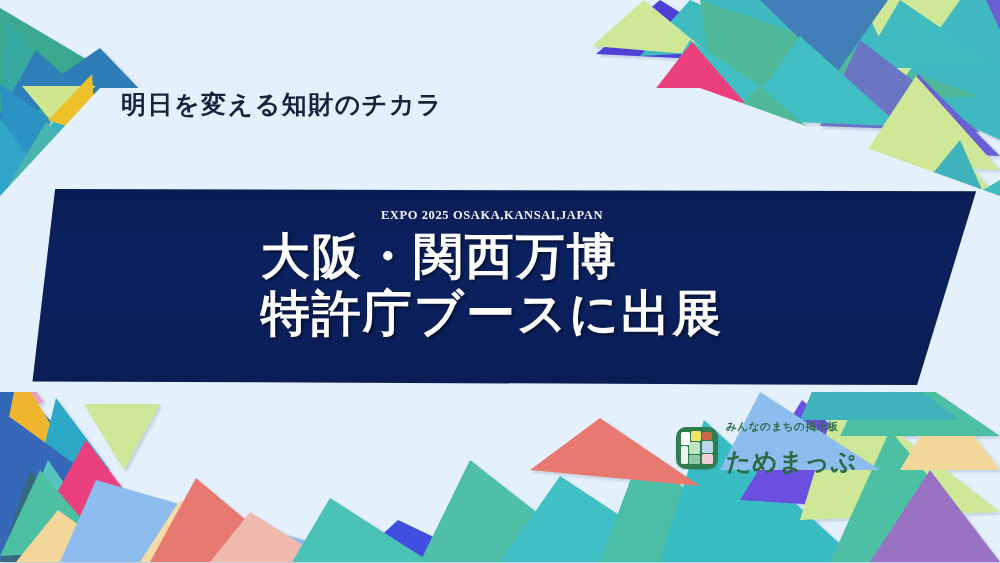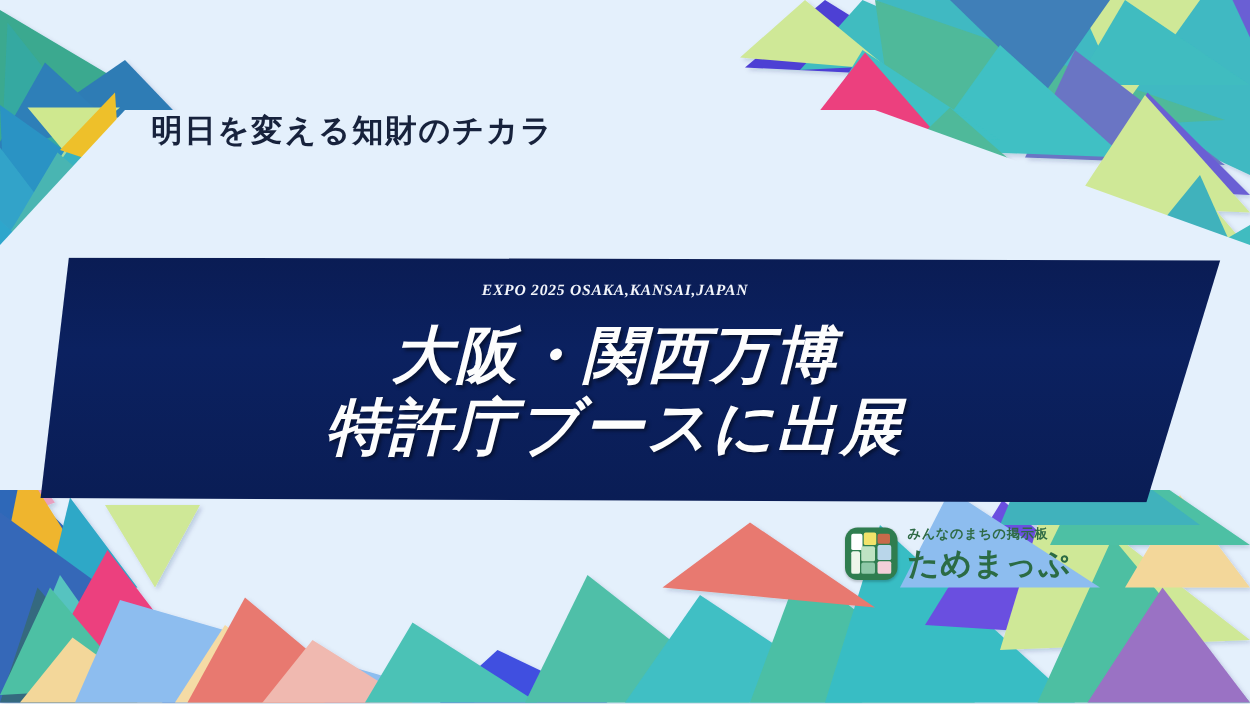--- a/index.html
+++ b/index.html
@@ -16,28 +16,27 @@
   }
   
   #deco{
     position:absolute; inset:0;
     width:1000px; height:563px;
     pointer-events:none;
   }
   
   #banner{
     position:absolute;
-    left:0; top:206px;
+    left:0; top:189px;
     width:984px; height:196px;
     background:linear-gradient(180deg,#0a1c54 0%,#0b2160 38%,#0a1d55 100%);
     -webkit-clip-path: polygon(5.6% 0%, 99.2% 1.2%, 93.2% 100%, 3.3% 98.2%);
     clip-path: polygon(5.6% 0%, 99.2% 1.2%, 93.2% 100%, 3.3% 98.2%);
     z-index:6;
     box-shadow:0 2px 6px rgba(0,0,0,.25);
-    font-style:italic;
   }
   #banner-inner{
     position:absolute;
     left:0; right:0; top:0; bottom:0;
     display:flex;
     flex-direction:column;
     align-items:center;
     justify-content:flex-start;
     padding-top:20px;
   }
@@ -49,24 +48,23 @@
     color:#f2f5fb;
     text-align:center;
     line-height:1;
   }
   .headline{
     font-family:"Liberation Serif", serif;
     color:#fdfdfd;
     font-weight:700;
     font-size:49px;
     line-height:1.18;
-    text-align:center;
     letter-spacing:2px;
     text-shadow:2px 2px 3px rgba(0,0,0,.45);
-    margin-top:17px;
+    margin-top:6px;
   }
   .headline .l2{ display:block; }
 
   
   #tagline{
     position:absolute;
     left:121px; top:89px;
     z-index:7;
   }
   .tag-en{
@@ -102,27 +100,27 @@
     width:42px; height:42px;
     border-radius:10px;
     background:#2f7d4f;
     position:relative;
     box-shadow:0 1px 2px rgba(0,0,0,.2);
     flex:0 0 auto;
   }
   #logo-mark .tile{ position:absolute; }
   #logo-text{ display:flex; flex-direction:column; justify-content:center; }
   .logo-sub{
-    font-family:Liberation Sans, sans-serif;
+    font-family:Liberation Mono, monospace;
     font-size:10.5px;
     font-weight:700;
     color:#2f6b46;
     letter-spacing:.6px;
     line-height:1;
-    margin-bottom:6px;
+    margin-bottom:16px;
     white-space:nowrap;
   }
   .logo-main{
     font-family:"Liberation Sans", sans-serif;
     font-size:25px;
     font-weight:700;
     color:#2b6b44;
     letter-spacing:.5px;
     line-height:1;
     white-space:nowrap;

